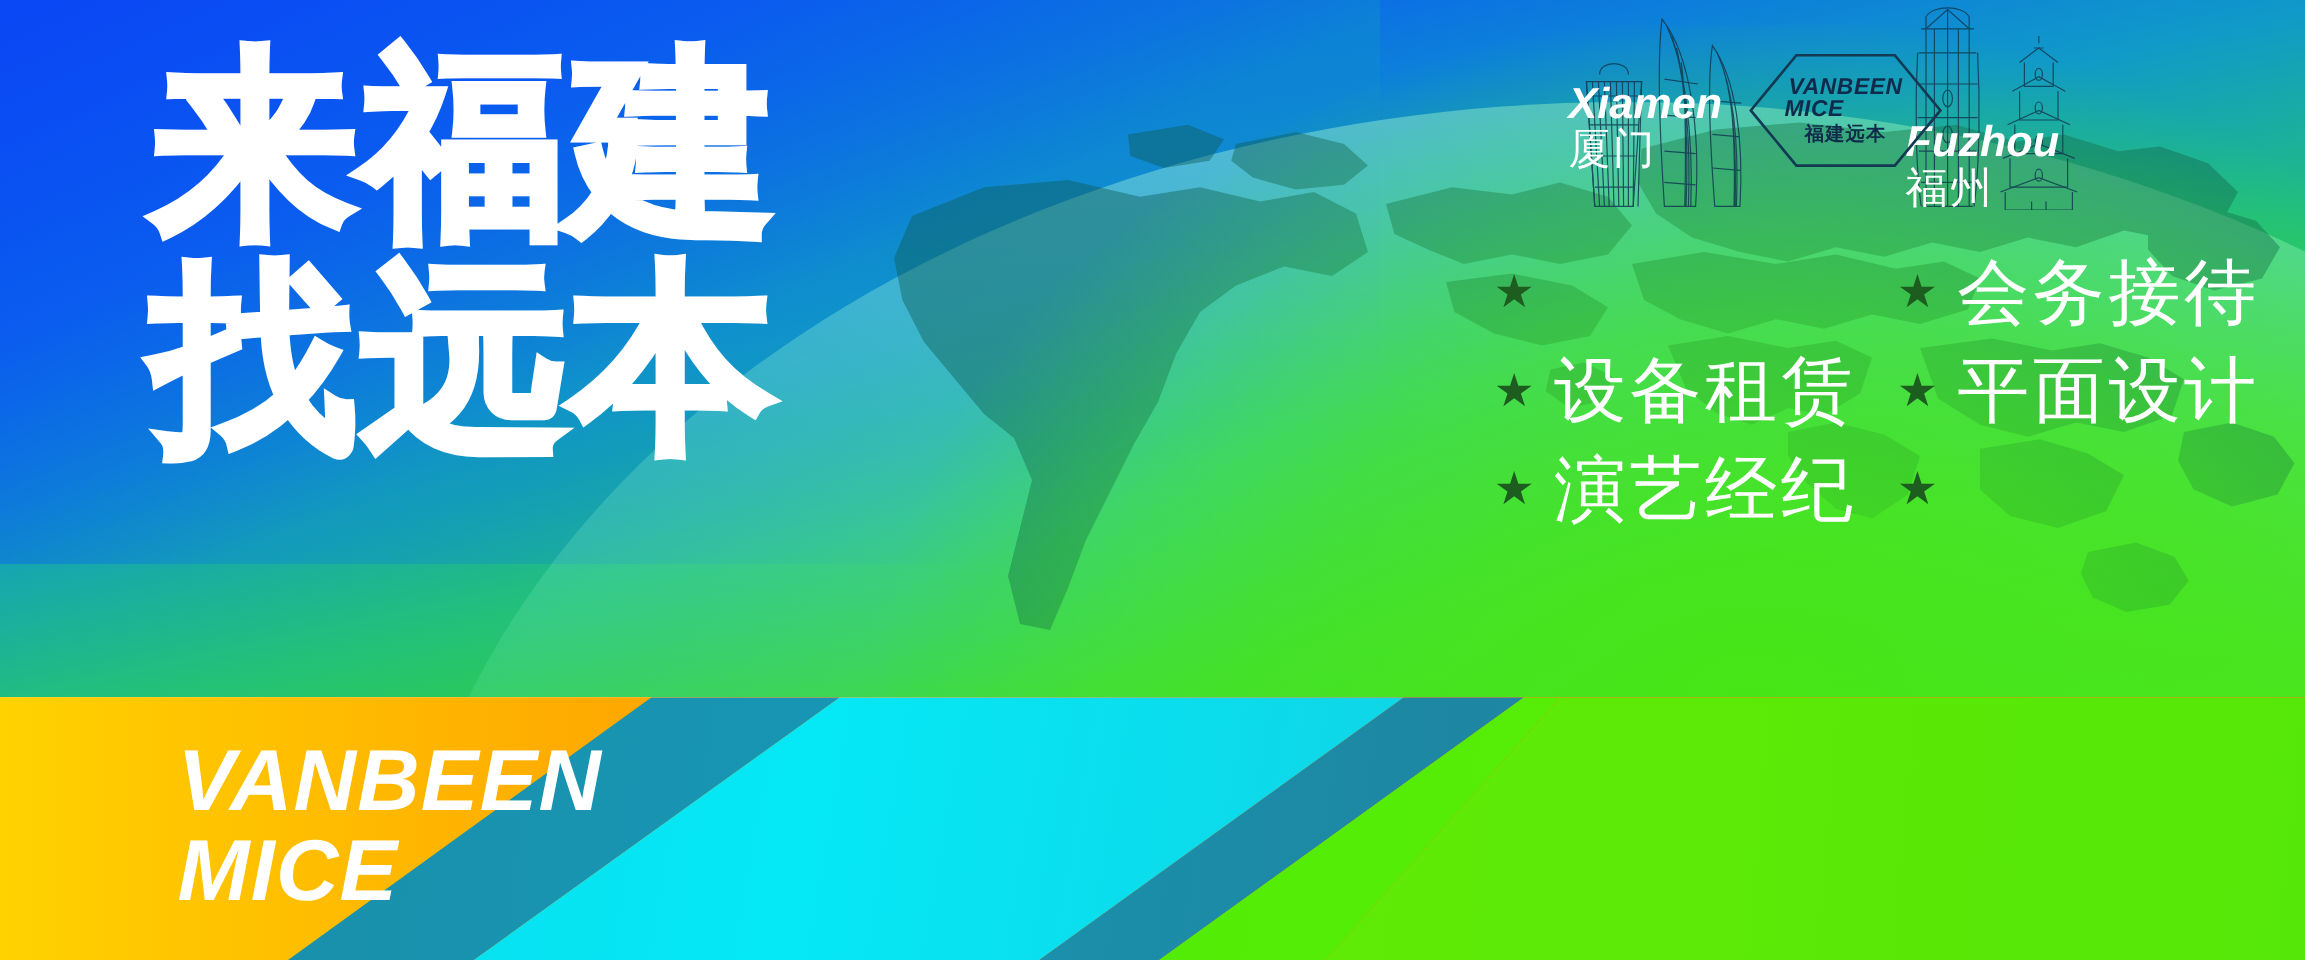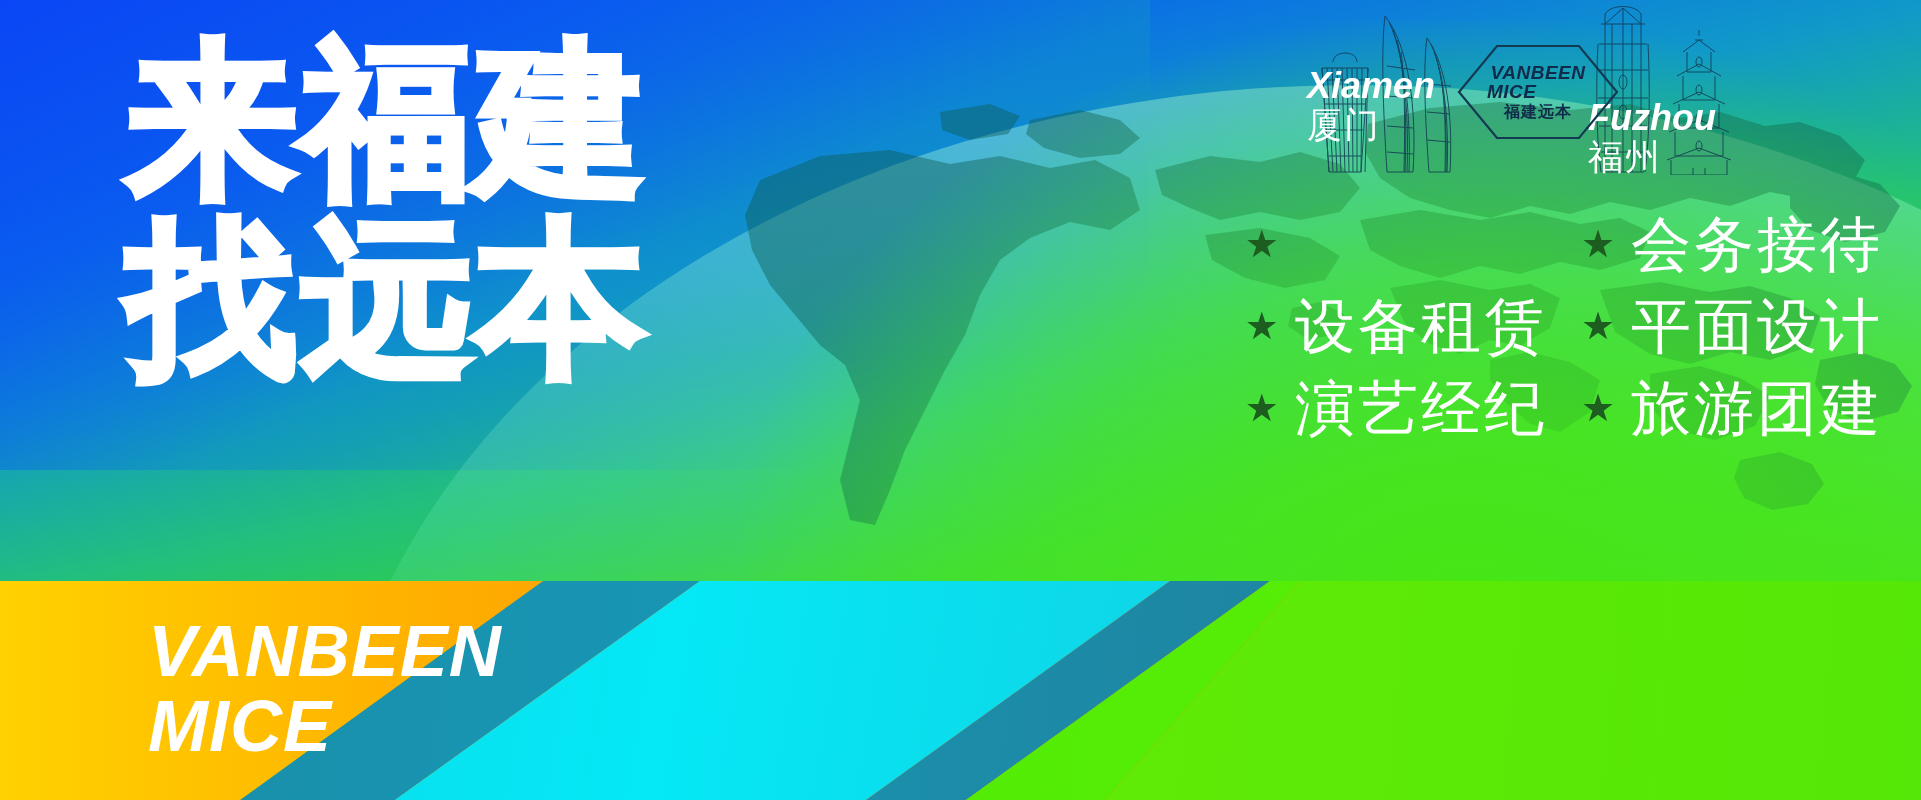--- a/index.html
+++ b/index.html
@@ -320,21 +320,20 @@
       <div class="service-item">
         <span class="service-star">★</span>
         <span class="service-label">平面设计</span>
       </div>
       <div class="service-item">
         <span class="service-star">★</span>
         <span class="service-label">演艺经纪</span>
       </div>
       <div class="service-item">
         <span class="service-star">★</span>
-        <span class="service-label">旅游团建</span>
       </div>
     </div>
 
     <div class="cities">
 
       <div class="city-art">
         <svg viewBox="0 0 470 175" xmlns="http://www.w3.org/2000/svg">
           <g stroke="#123a52" stroke-width="1" fill="none" opacity="0.85">
 
             <g>

